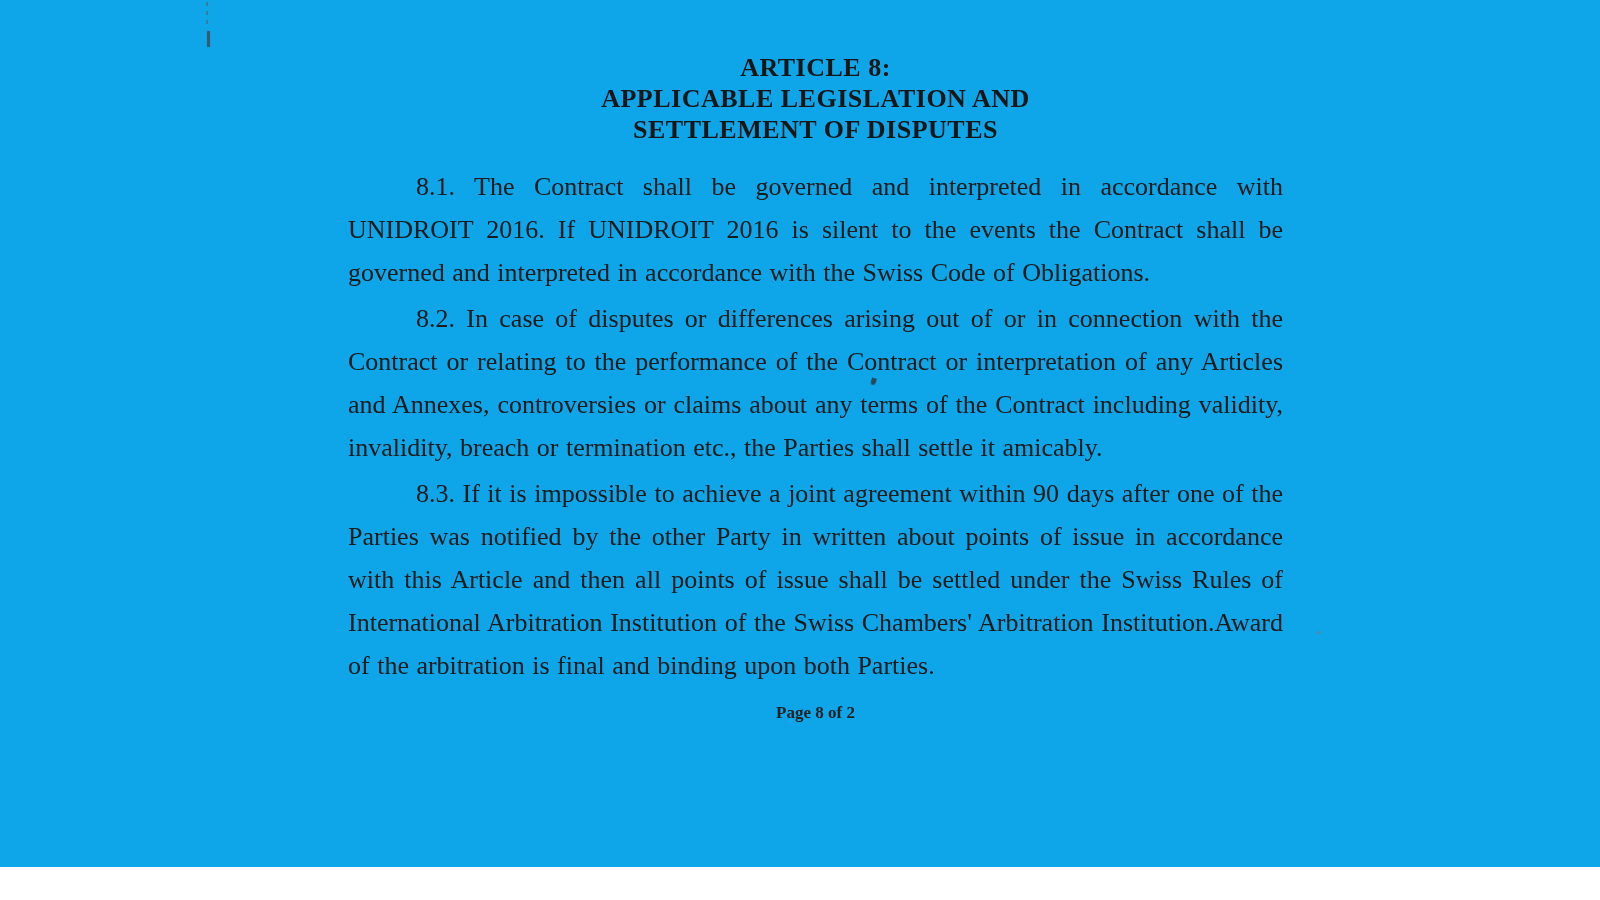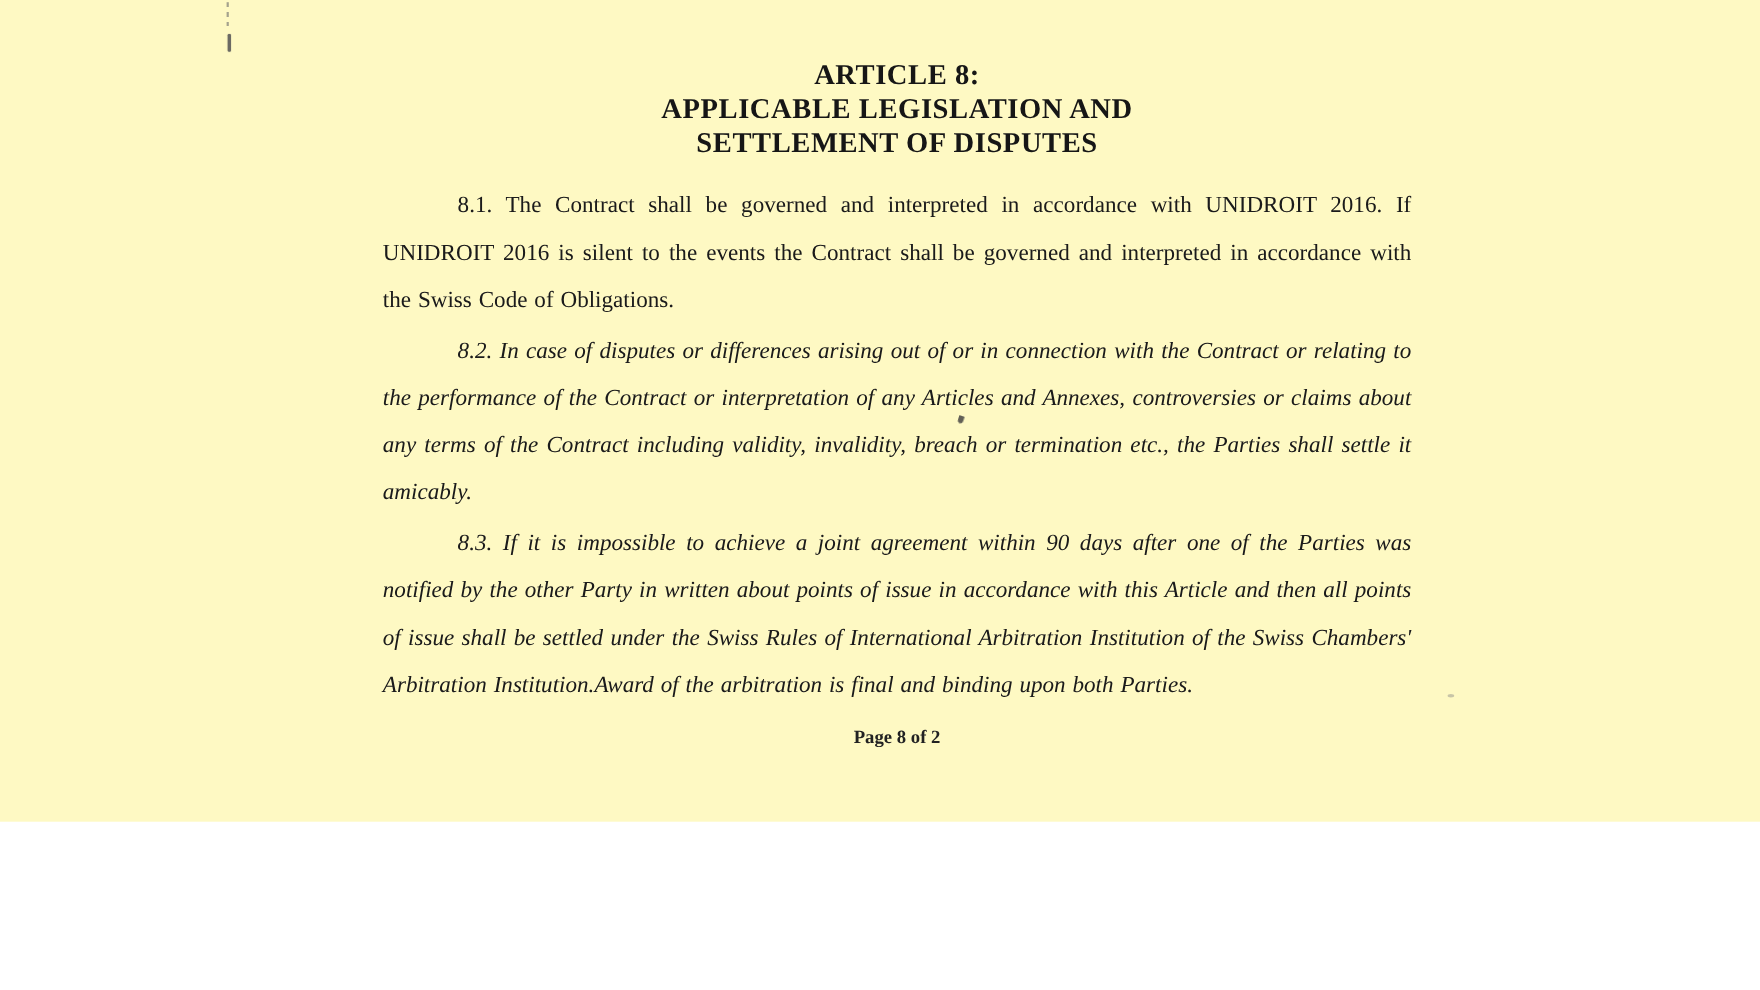--- a/index.html
+++ b/index.html
@@ -4,49 +4,49 @@
 <style>
   * { margin: 0; padding: 0; box-sizing: border-box; }
   html, body {
     width: 1600px; height: 900px;
     background: #ffffff;
     overflow: hidden;
     font-family: "Liberation Serif", "DejaVu Serif", serif;
   }
   .scan-page {
     position: relative;
-    width: 1600px; height: 747px;
-    background: #fef9c3;
+    width: 1600px; height: 867px;
+    background: #0ea5e9;
   }
   .content-column {
     position: absolute;
     left: 348px; top: 52px;
     width: 935px;
     color: #1e1e1e;
     filter: blur(0.35px) contrast(1.05);
   }
   .doc-title {
     text-align: center;
     font-weight: bold;
     font-size: 26px;
     line-height: 31px;
     letter-spacing: 0.5px;
     color: #1b1b1b;
     margin-bottom: 20px;
   }
   .doc-body p {
-    font-size: 21px;
+    font-size: 26px;
     line-height: 43px;
     text-align: justify;
     text-indent: 68px;
     word-spacing: 1px;
     color: #202020;
   }
   .doc-body p.last-short { text-align: left; }
-  .doc-body p + p { margin-top: 3px; font-style: italic; }
+  .doc-body p + p { margin-top: 3px; }
   .doc-footer {
     margin-top: 16px;
     text-align: center;
     font-weight: bold;
     font-size: 17px;
     color: #262626;
   }
   
   .artifact { position: absolute; pointer-events: none; }
   .tick-light {

